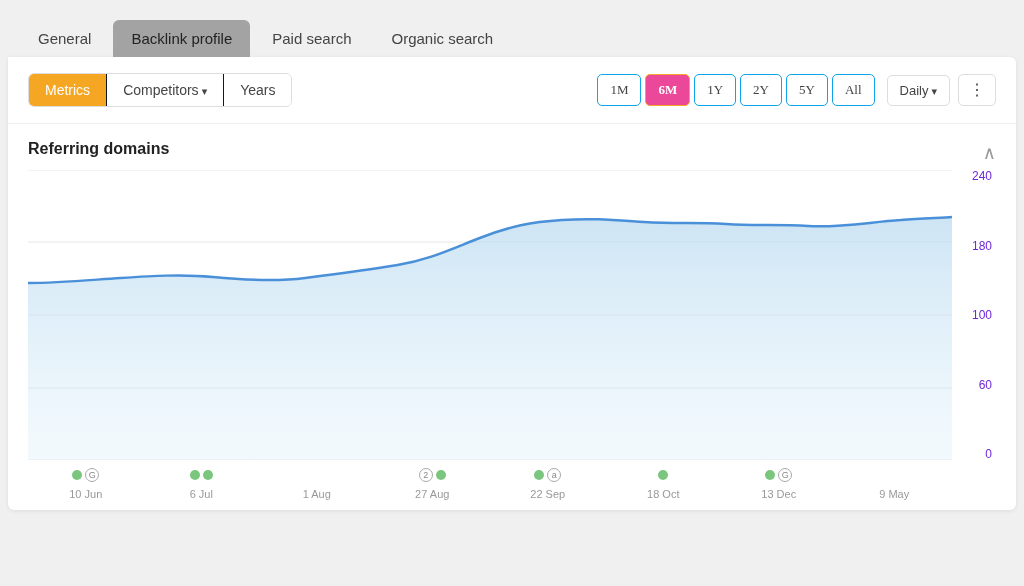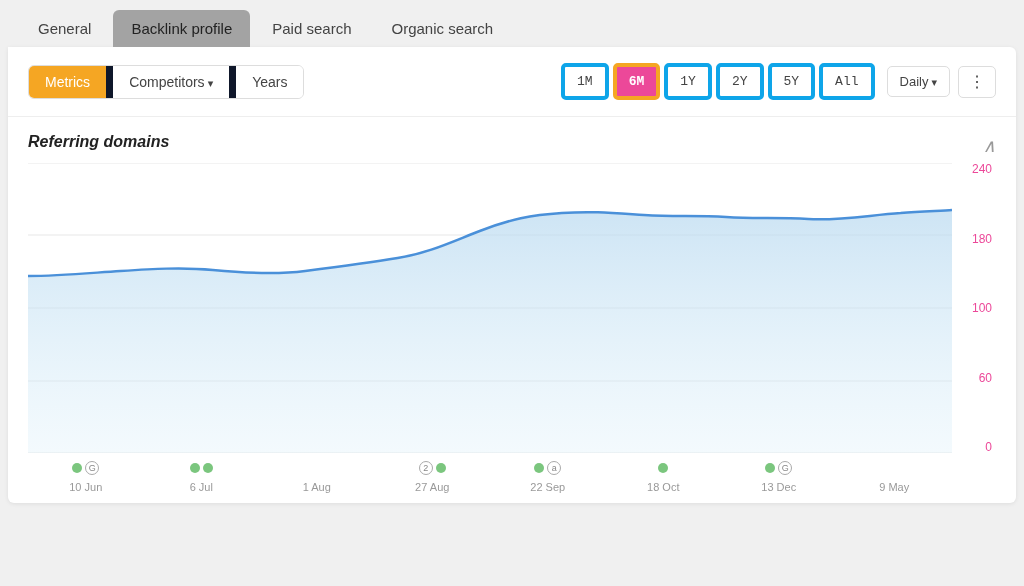--- a/index.html
+++ b/index.html
@@ -8,21 +8,21 @@
       background: #f0f0f0;
       width: 1024px;
       height: 586px;
       overflow: hidden;
     }
 
     .top-tabs {
       display: flex;
       align-items: center;
       background: #f0f0f0;
-      padding: 10px 20px 0 20px;
+      padding: 20px 20px 0 20px;
       gap: 4px;
     }
 
     .top-tab {
       padding: 10px 18px;
       font-size: 15px;
       color: #444;
       cursor: pointer;
       border-radius: 6px 6px 0 0;
       background: transparent;
@@ -76,39 +76,39 @@
       color: #fff;
       font-weight: 500;
     }
 
     .toolbar-btn.with-arrow::after {
       content: ' ▾';
       font-size: 11px;
     }
 
     .toolbar-btn:not(:last-child) {
-      border-right: 7px solid #0f172a;
+      border-right: 1px solid #0f172a;
     }
 
     .toolbar-right {
       margin-left: auto;
       display: flex;
       align-items: center;
       gap: 4px;
     }
 
     .time-btn {
       padding: 7px 12px;
       font-size: 13px;
       cursor: pointer;
       background: #fff;
-      border: 4px solid #0ea5e9;
+      border: 1px solid #0ea5e9;
       border-radius: 5px;
       color: #444;
-      font-family: Liberation Mono, monospace;
+      font-family: Liberation Serif, serif;
     }
 
     .time-btn.active-orange {
       background: #ec4899;
       color: #fff;
       border-color: #f5a623;
       font-weight: 600;
     }
 
     .daily-btn {
@@ -167,21 +167,21 @@
     .y-axis {
       width: 44px;
       height: 100%;
       position: relative;
       display: flex;
       flex-direction: column;
       justify-content: space-between;
       align-items: flex-end;
       padding: 0 4px 0 0;
       font-size: 12px;
-      color: #ec4899;
+      color: #6d28d9;
     }
 
     .y-label {
       line-height: 1;
     }
 
     .x-axis-row {
       display: flex;
       align-items: flex-start;
       padding: 6px 0 0 0;
@@ -266,21 +266,21 @@
       <button class="time-btn">1Y</button>
       <button class="time-btn">2Y</button>
       <button class="time-btn">5Y</button>
       <button class="time-btn">All</button>
       <button class="daily-btn">Daily</button>
       <button class="more-btn">⋮</button>
     </div>
   </div>
 
   <div class="chart-section">
-    <div style="display:flex; align-items:center; margin-bottom: 4px; font-style: italic;">
+    <div style="display:flex; align-items:center; margin-bottom: 4px;">
       <span class="chart-title">Referring domains</span>
       <span style="margin-left: auto; color: #999; font-size: 18px; cursor: pointer;">∧</span>
     </div>
 
     <div class="chart-wrapper">
 
       <div class="chart-svg-area">
         <svg width="100%" height="100%" viewBox="0 0 900 290" preserveAspectRatio="none">
 
           <line x1="0" y1="0" x2="900" y2="0" stroke="#e8e8e8" stroke-width="1"></line>

